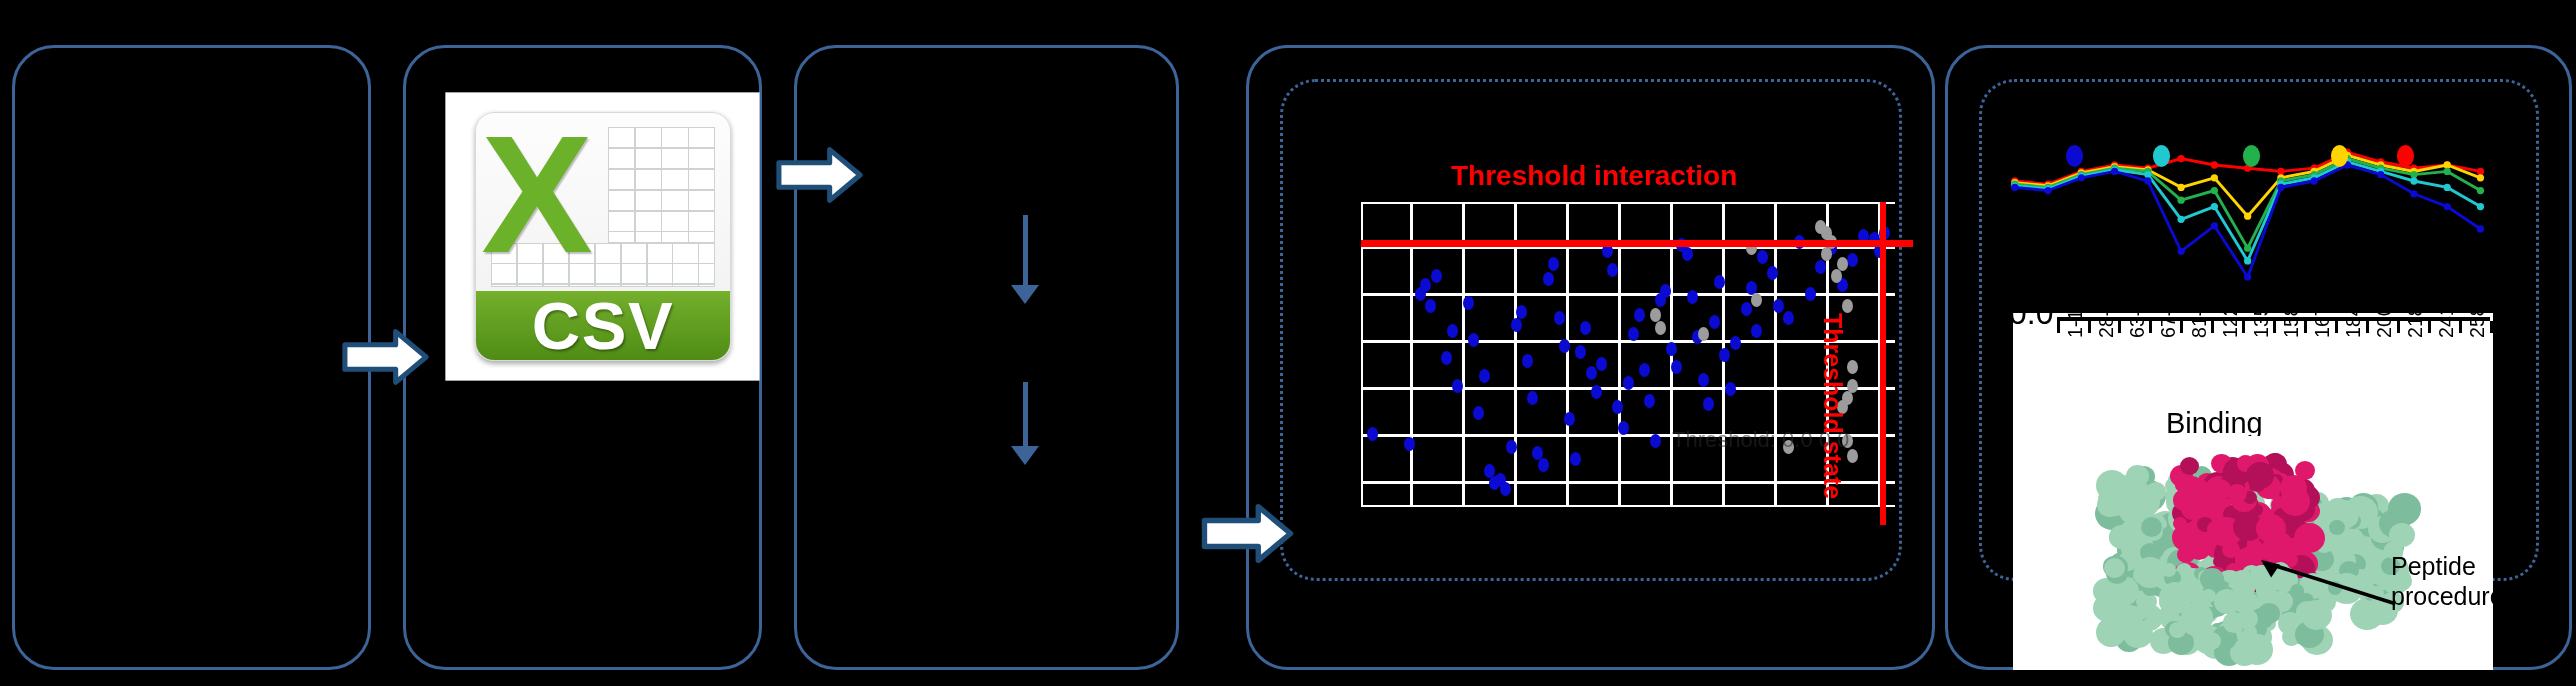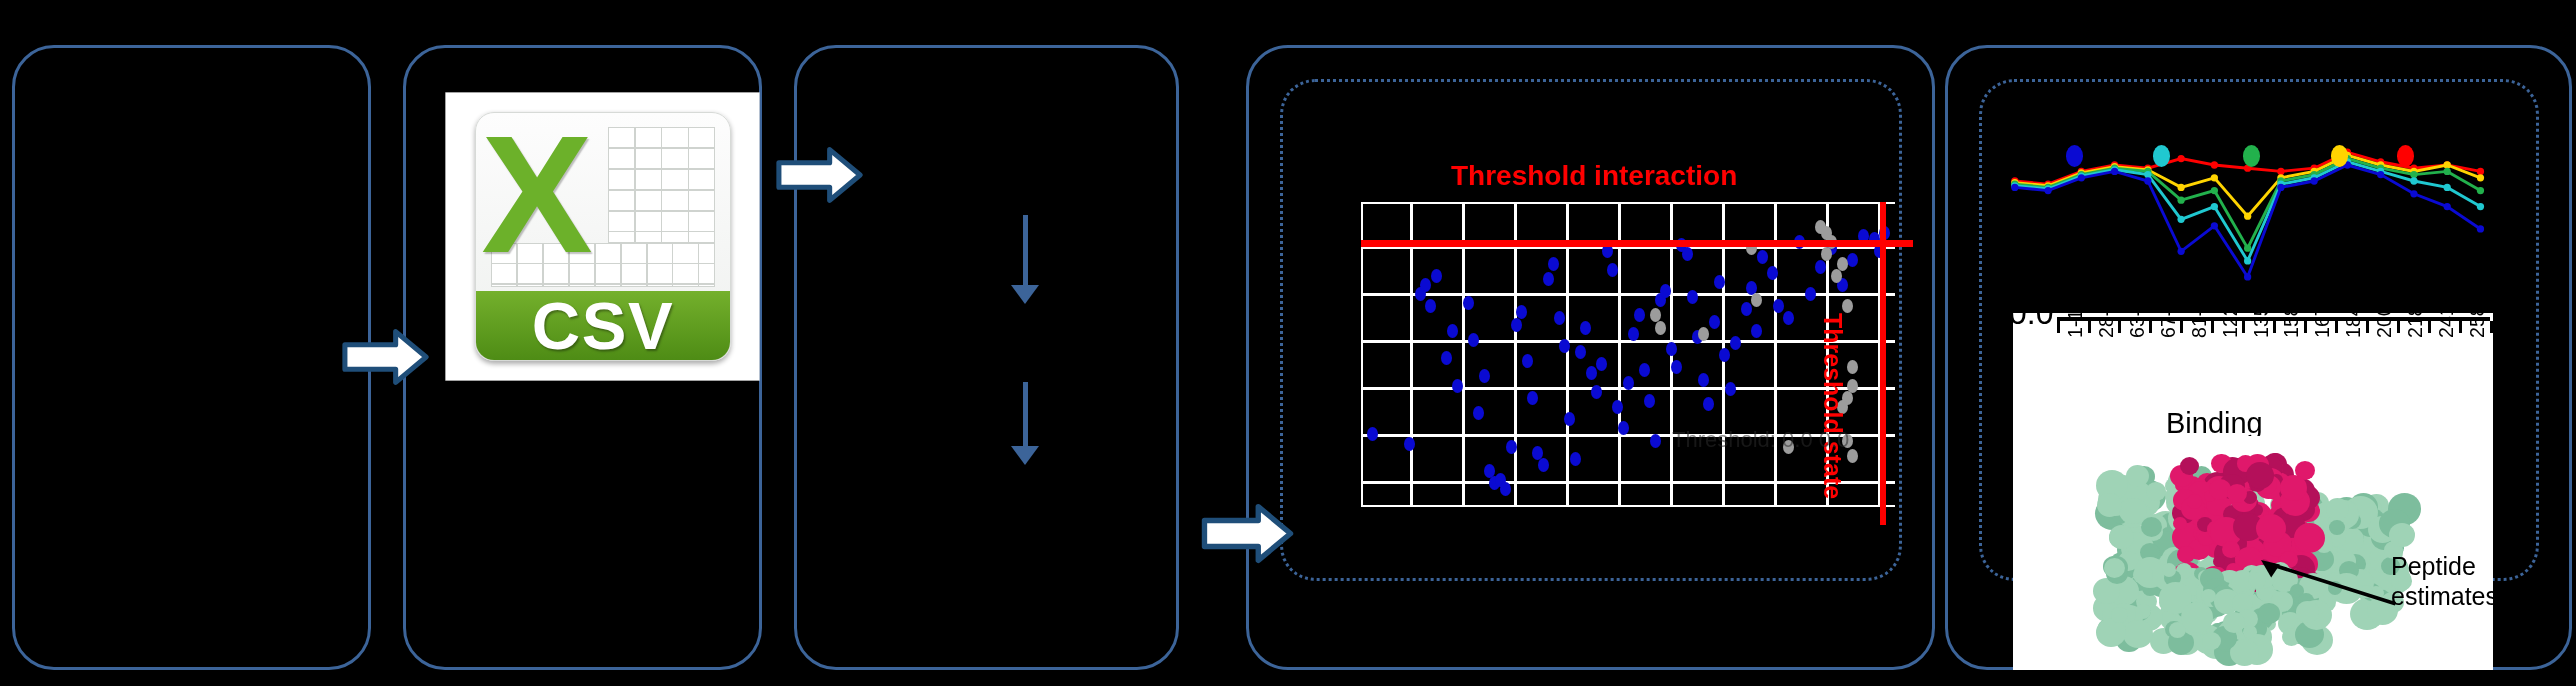--- a/index.html
+++ b/index.html
@@ -963,21 +963,21 @@
       <div class="blob" style="left: 210px; top: 176px; width: 22px; height: 21px; background: rgb(159, 211, 182); opacity: 1;"></div>
       <div class="blob" style="left: 283px; top: 165px; width: 23.4px; height: 22px; background: rgb(159, 211, 182); opacity: 1;"></div>
       <div class="blob" style="left: 245px; top: 167px; width: 21.6px; height: 20.5px; background: rgb(125, 189, 157); opacity: 1;"></div>
     </div>
   <svg class="bind-arrow" width="138" height="51" viewBox="0 0 190 70">
     <line x1="185" y1="60" x2="14" y2="6" stroke="#000" stroke-width="5"></line>
     <polygon points="0,0 26,6 14,24" fill="#000"></polygon>
   </svg>
   <div class="bind-label">
     <div>Peptide</div>
-    <div>estimates</div>
+    <div>procedure</div>
   </div>
 
   <svg class="barrow" id="barrow-1" viewBox="0 0 120 82">
     <polygon points="4,24 74,24 74,6 116,41 74,76 74,58 4,58" fill="#fff" stroke="#1f4e79" stroke-width="7" stroke-linejoin="round"></polygon>
   </svg>
   <svg class="barrow" id="barrow-2" viewBox="0 0 120 82">
     <polygon points="4,24 74,24 74,6 116,41 74,76 74,58 4,58" fill="#fff" stroke="#1f4e79" stroke-width="7" stroke-linejoin="round"></polygon>
   </svg>
   <svg class="barrow" id="barrow-3" viewBox="0 0 120 82">
     <polygon points="4,24 74,24 74,6 116,41 74,76 74,58 4,58" fill="#fff" stroke="#1f4e79" stroke-width="7" stroke-linejoin="round"></polygon>

